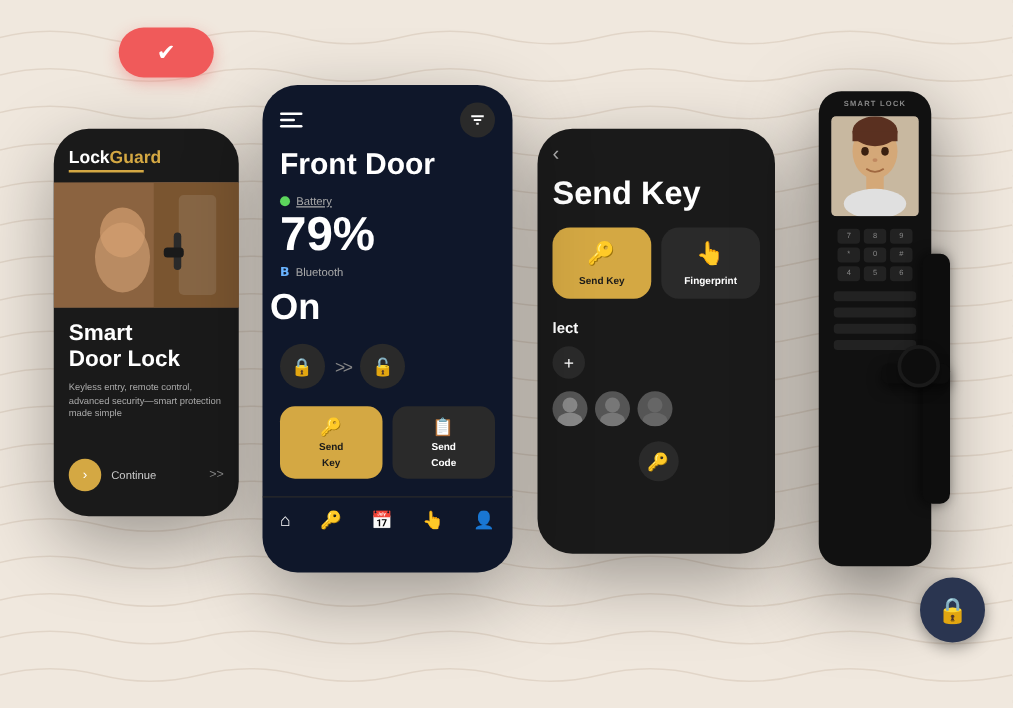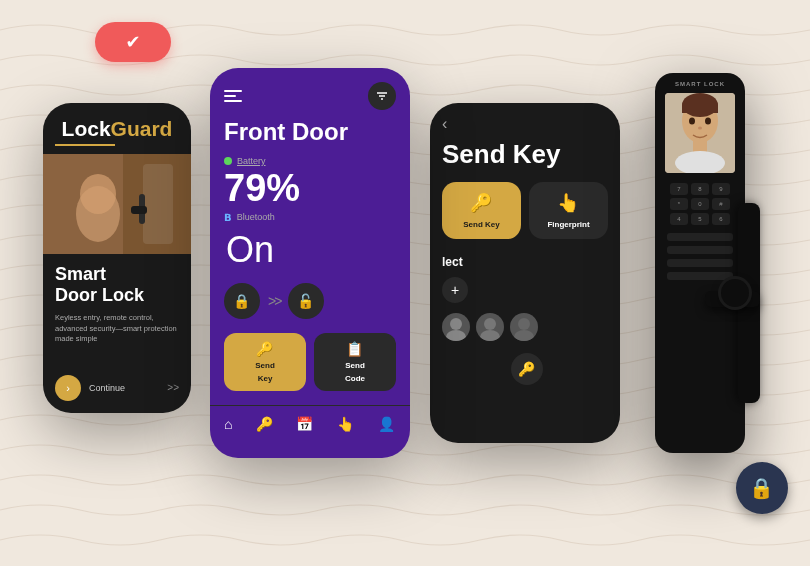--- a/index.html
+++ b/index.html
@@ -63,21 +63,21 @@
       height: 310px;
       background: #1a1a1a;
       left: 28px;
       top: 90px;
       z-index: 2;
     }
 
     .phone-2 {
       width: 200px;
       height: 390px;
-      background: #4c1d95;
+      background: #0f172a;
       left: 195px;
       top: 55px;
       z-index: 3;
     }
 
     .phone-3 {
       width: 190px;
       height: 340px;
       background: #1a1a1a;
       left: 415px;
@@ -125,24 +125,23 @@
       align-items: center;
       justify-content: center;
       box-shadow: 0 4px 12px rgba(0,0,0,0.4);
     }
 
     
     .p1-header {
       padding: 14px 12px 8px;
     }
     .p1-logo {
-      font-size: 21px;
+      font-size: 14px;
       font-weight: 700;
       color: #fff;
-      text-align: center;
     }
     .p1-logo span {
       color: #d4a843;
     }
     .p1-logo-line {
       width: 60px;
       height: 2px;
       background: #d4a843;
       margin-top: 3px;
     }
@@ -265,23 +264,23 @@
     }
     .bt-icon {
       color: #6ab4ff;
       font-size: 10px;
     }
     .p2-bt-label {
       font-size: 9px;
       color: #aaa;
     }
     .p2-on {
-      padding: 0 16px 12px;
-      font-size: 36px;
-      font-weight: 400;
+      padding: 0 6px 12px;
+      font-size: 29px;
+      font-weight: 700;
       color: #fff;
     }
     .p2-controls {
       padding: 0 14px;
       display: flex;
       align-items: center;
       gap: 8px;
       margin-bottom: 14px;
     }
     .ctrl-btn {

